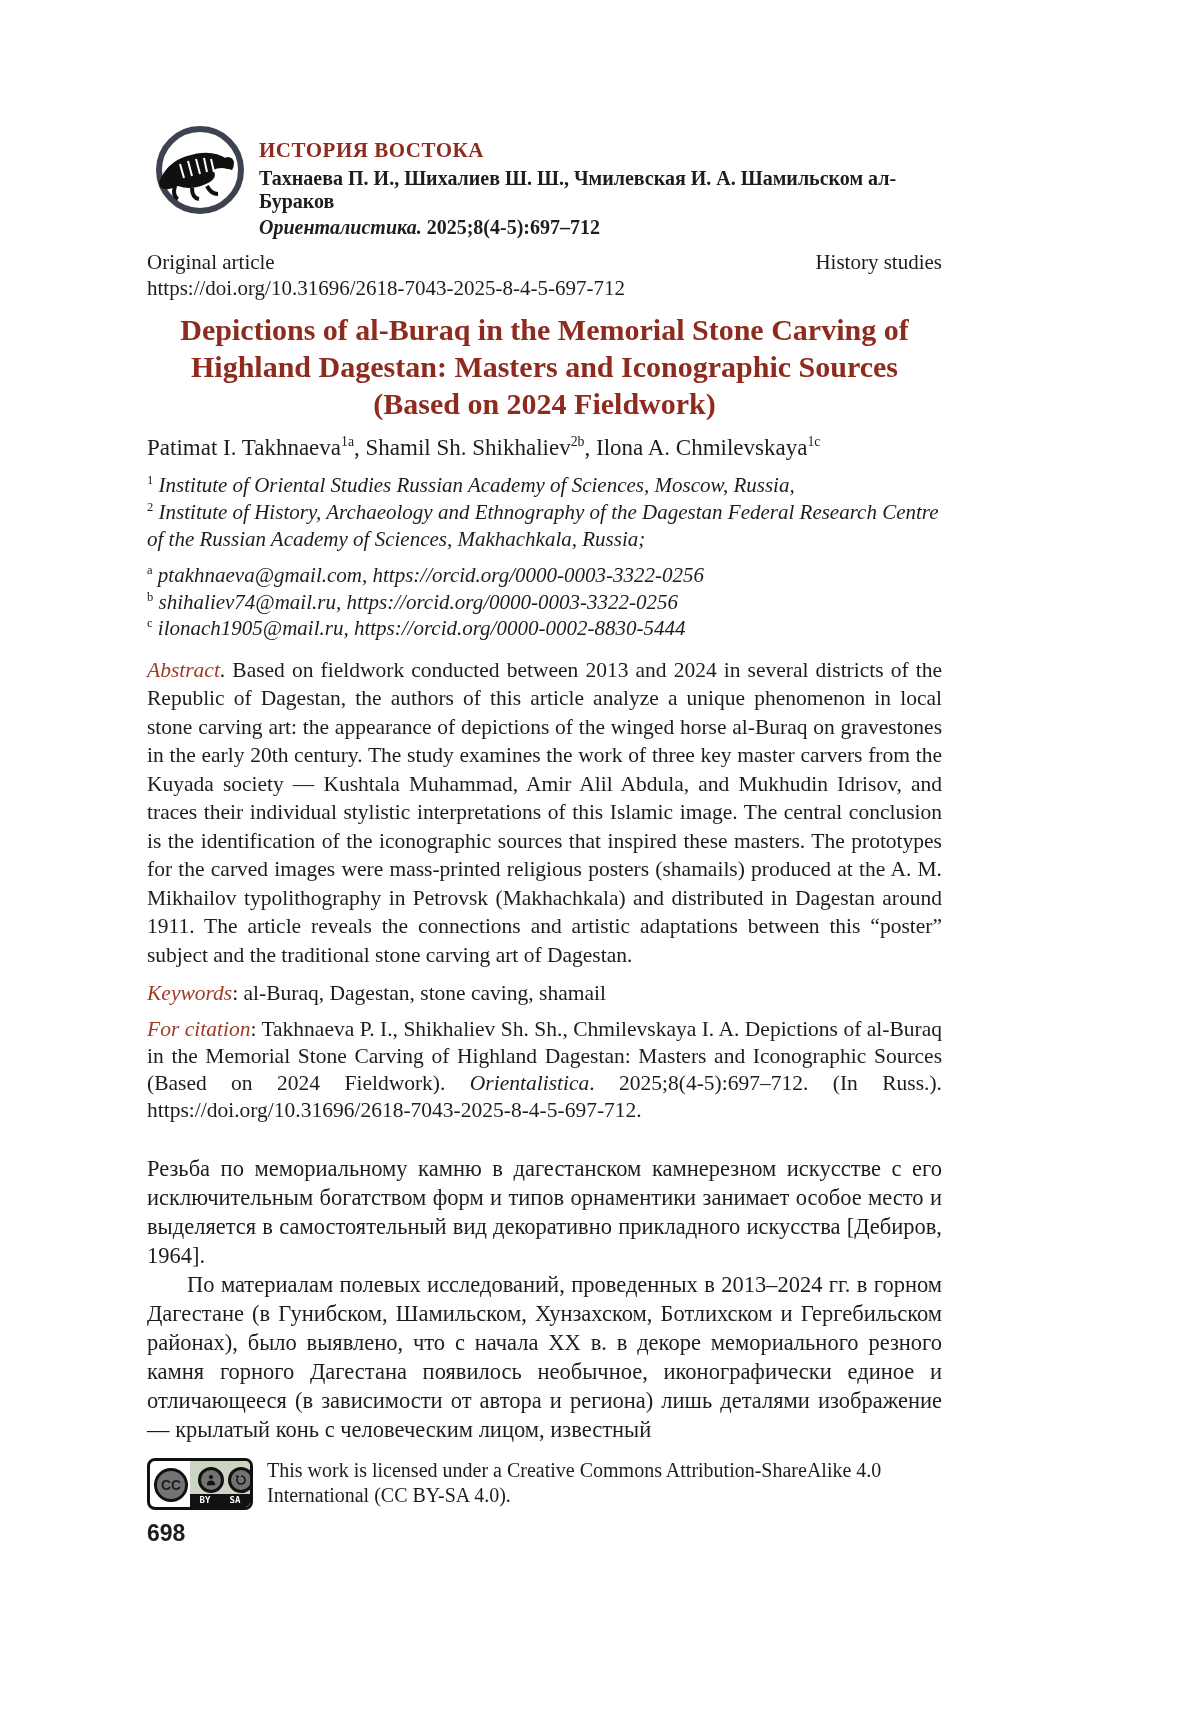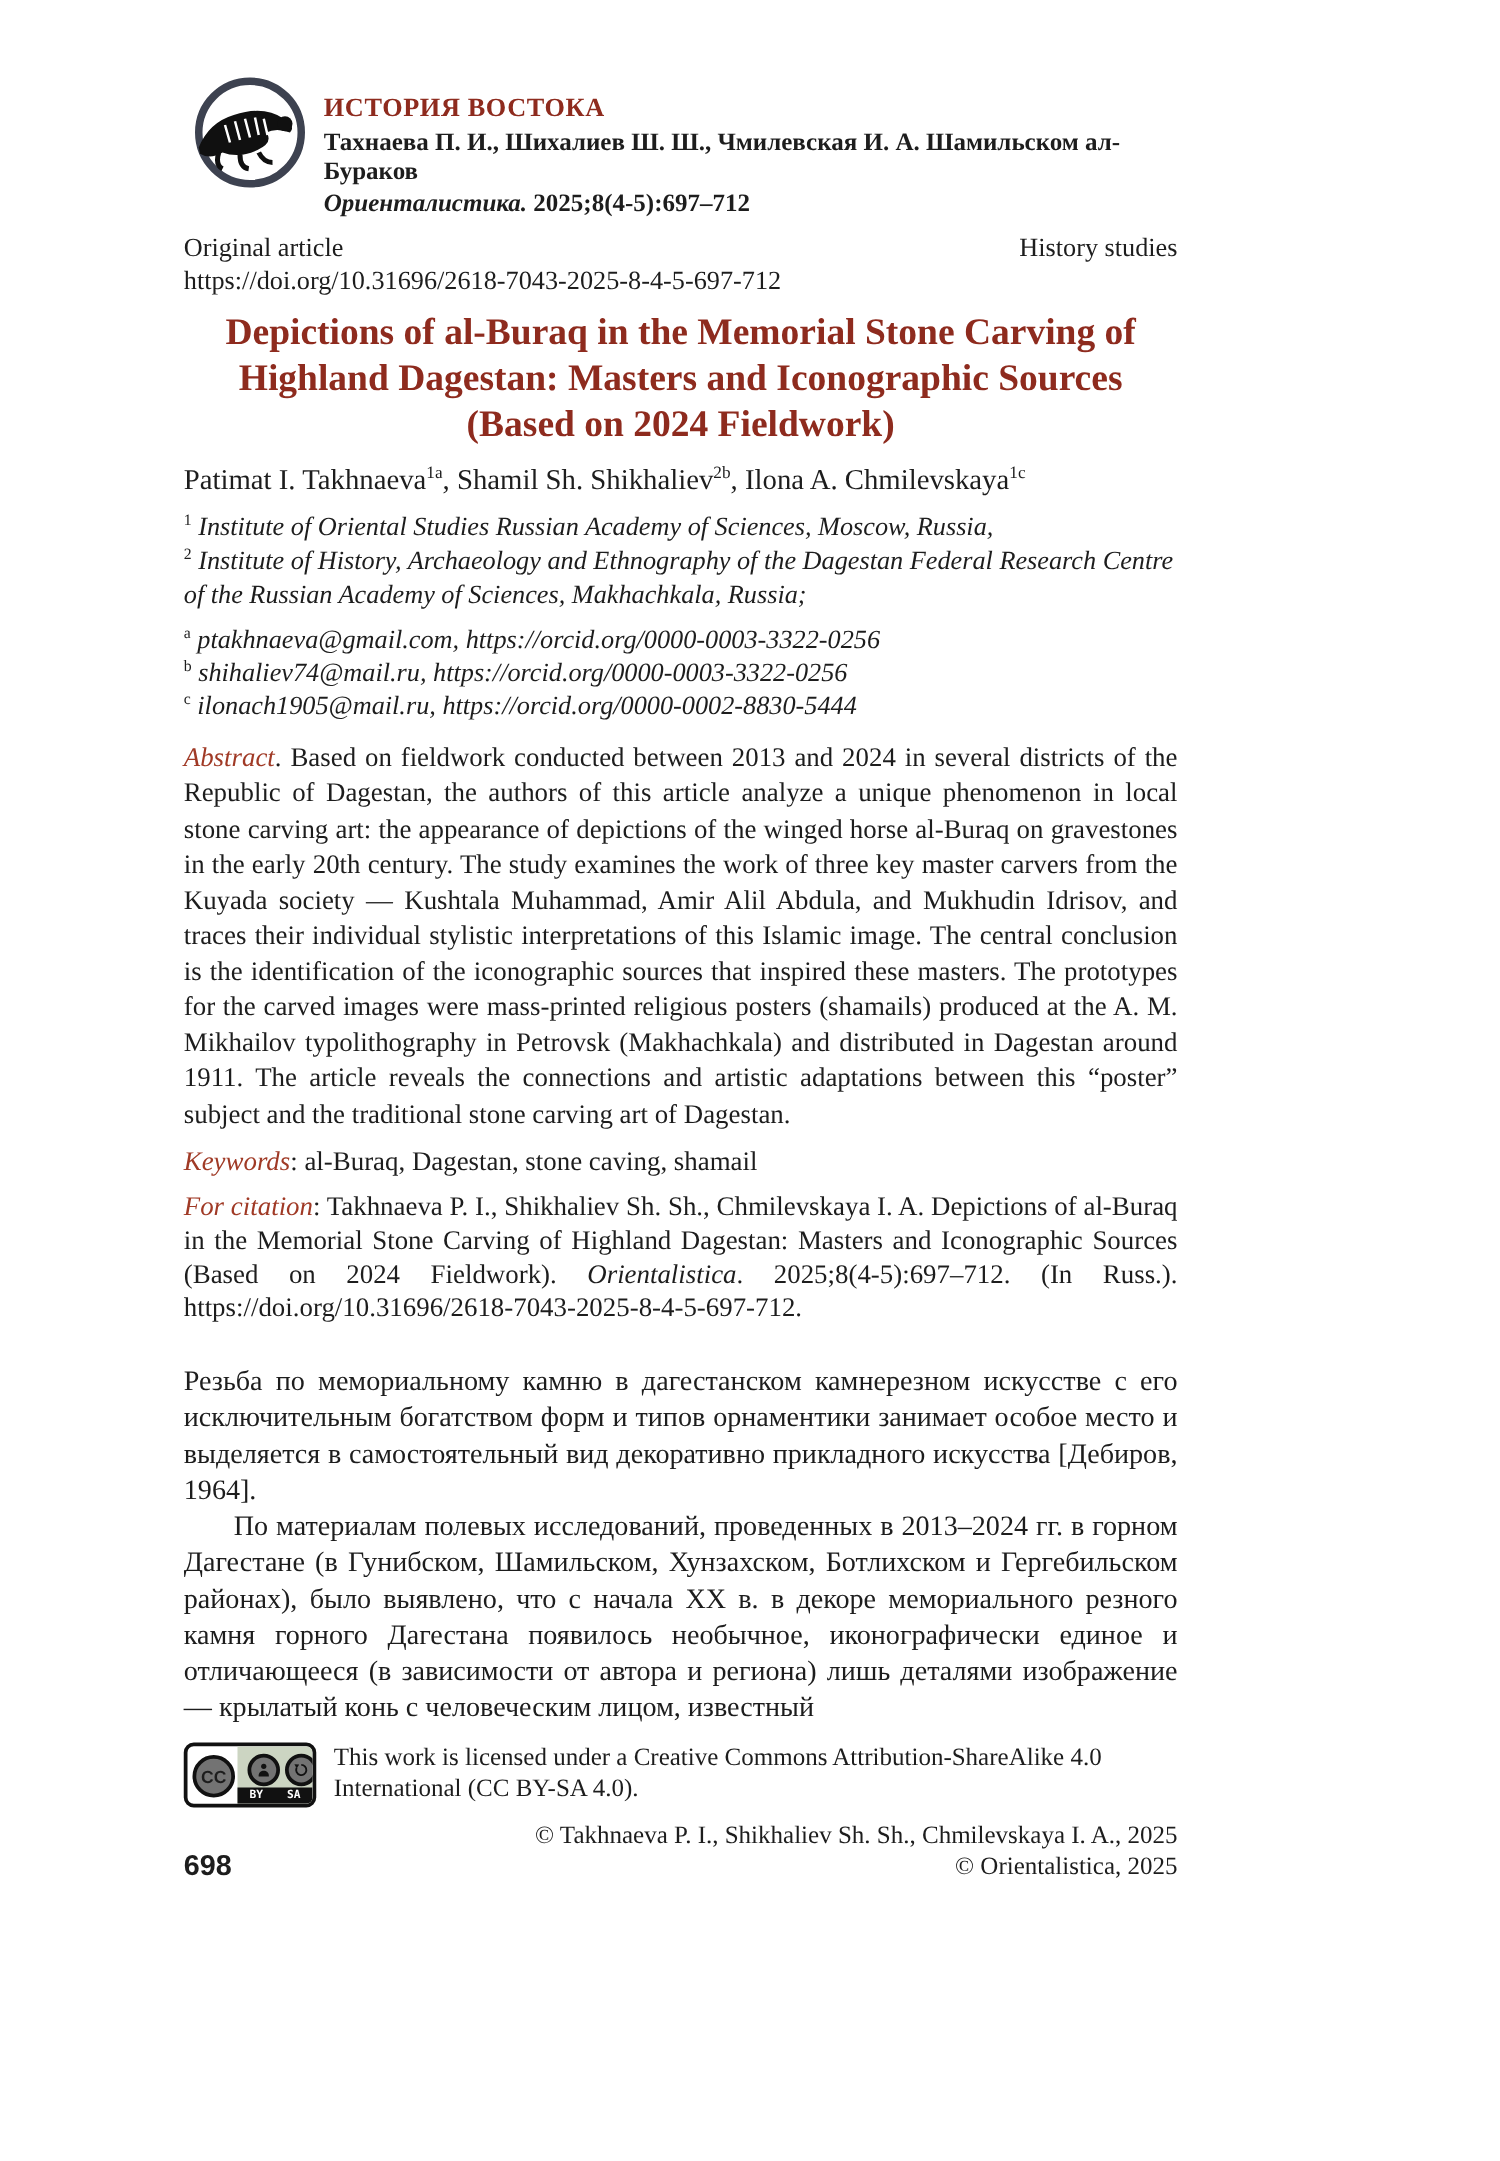--- a/index.html
+++ b/index.html
@@ -1,20 +1,20 @@
 <!DOCTYPE html>
 <html><head>
 <meta charset="utf-8">
 <style>
   html,body { margin:0; padding:0; background:#ffffff; }
   .page {
     position:relative;
     width:1200px; height:1729px;
     box-sizing:border-box;
-    padding:56px 258px 0 147px;
+    padding:120px 258px 0 147px;
     background:#ffffff;
     font-family:"Liberation Serif","DejaVu Serif",serif;
     color:#1d1d1d;
     overflow:hidden;
   }
   
   .masthead { display:flex; align-items:flex-start; height:102px; }
   .logo { width:100px; height:100px; flex:0 0 auto; }
   .masthead-text { padding:18px 0 0 12px; }
   .section-title {
@@ -158,19 +158,15 @@
             <path d="M12 5a7 7 0 1 1-6.4 4.2" fill="none" stroke="#111" stroke-width="2.6"></path>
             <path d="M2.6 4.2l3.2 5.6 3.4-5.2z" fill="#111"></path>
           </svg>
       </span>
     </div>
     <p class="license-text">This work is licensed under a Creative Commons Attribution-ShareAlike 4.0 International (CC BY-SA 4.0).</p>
   </div>
 
   <div class="footer-row">
     <div class="page-number">698</div>
-    <div class="copyright">
-      <div>© Takhnaeva P. I., Shikhaliev Sh. Sh., Chmilevskaya I. A., 2025</div>
-      <div>© Orientalistica, 2025</div>
-    </div>
   </div>
 
 </div>
 
 </body></html>

